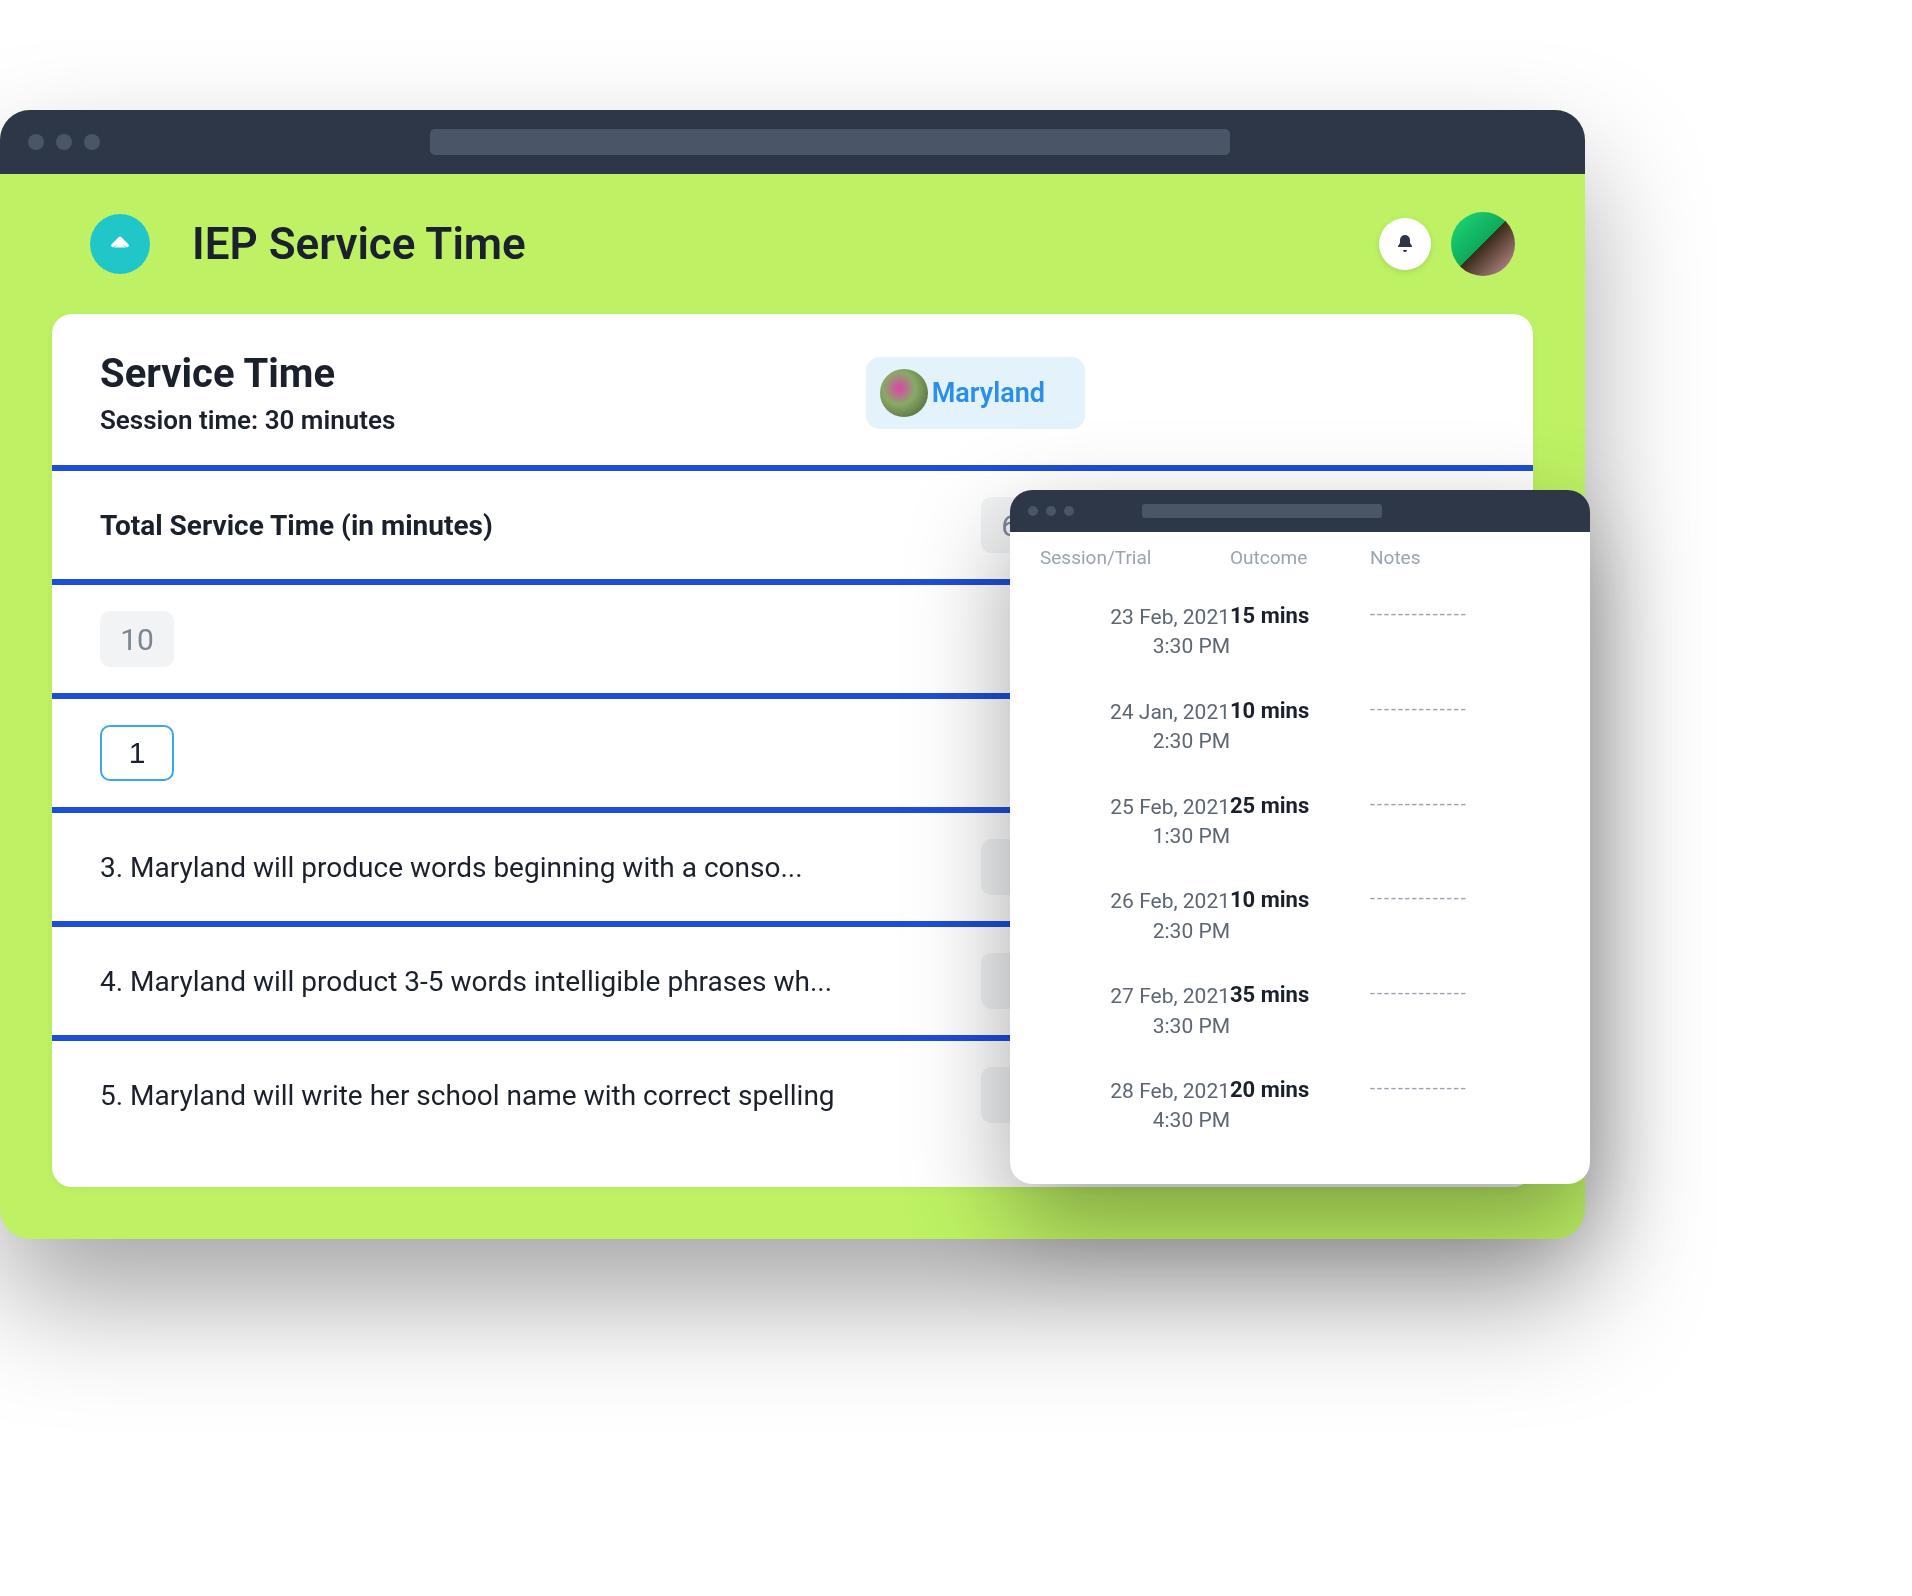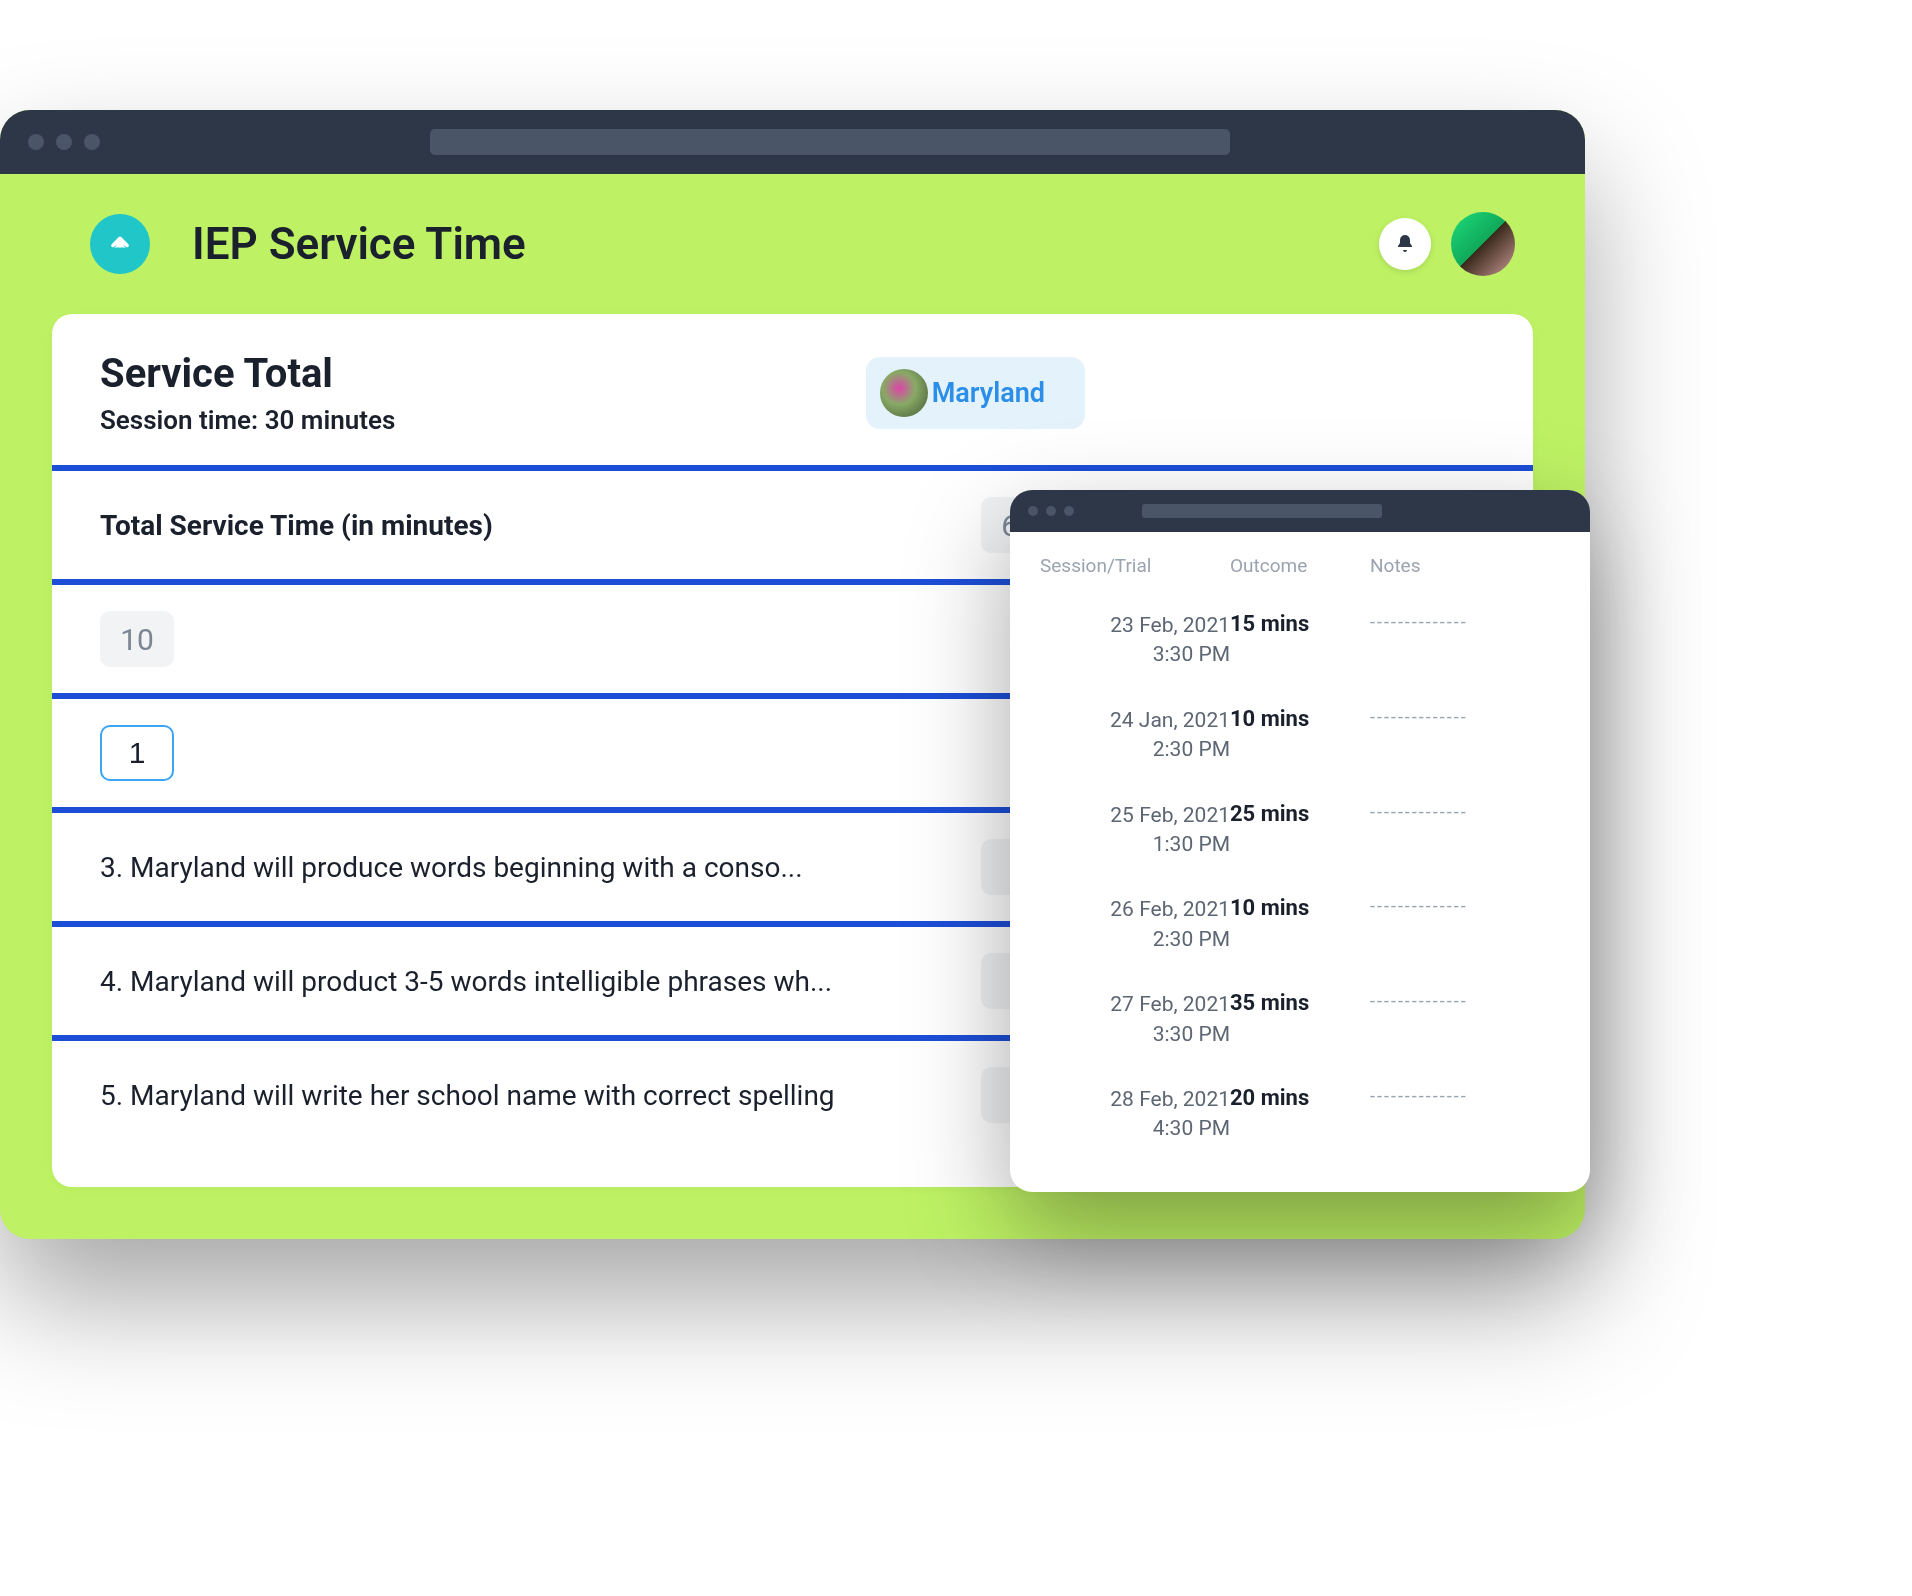--- a/index.html
+++ b/index.html
@@ -189,21 +189,21 @@
       margin-right: 8px;
     }
     .popup-url {
       flex: 1;
       max-width: 240px;
       height: 14px;
       background: #4a5568;
       border-radius: 3px;
       margin-left: 60px;
     }
-    .popup-content { padding: 22px 30px 30px 30px; }
+    .popup-content { padding: 14px 30px 30px 30px; }
     .popup-headers {
       display: flex;
       color: #9aa3b0;
       font-size: 19px;
       margin-bottom: 16px;
     }
     .col-session { width: 190px; }
     .col-outcome { width: 140px; }
     .col-notes { flex: 1; }
     .session-row {
@@ -242,21 +242,21 @@
       <svg width="24" height="24" viewBox="0 0 24 24">
           <path d="M12 3a5 5 0 00-5 5v3l-2 3v1h14v-1l-2-3V8a5 5 0 00-5-5z M10 18a2 2 0 004 0" fill="#2e3748"></path>
         </svg>
     </div>
     <div class="avatar"></div>
   </div>
 
   <div class="content-card">
     <div class="card-header">
       <div class="card-titles">
-        <div class="service-time-title">Service Total</div>
+        <div class="service-time-title">Service Time</div>
         <div class="session-subtitle">Session time: 30 minutes</div>
       </div>
       <div class="student-chip">
         <div class="student-avatar"></div>
         <div class="student-name">Maryland</div>
       </div>
     </div>
 
     <div class="row">
       <div class="row-label bold">Total Service Time (in minutes)</div>

